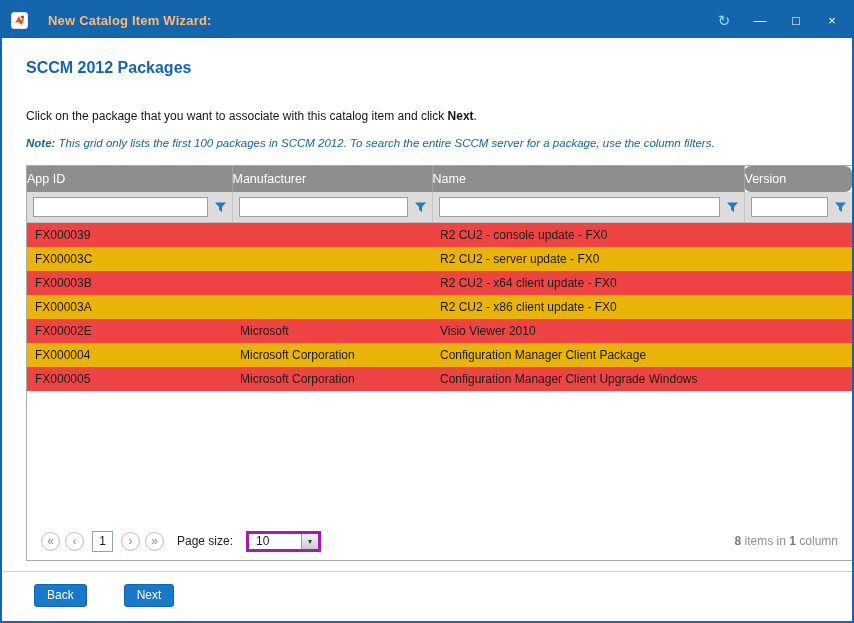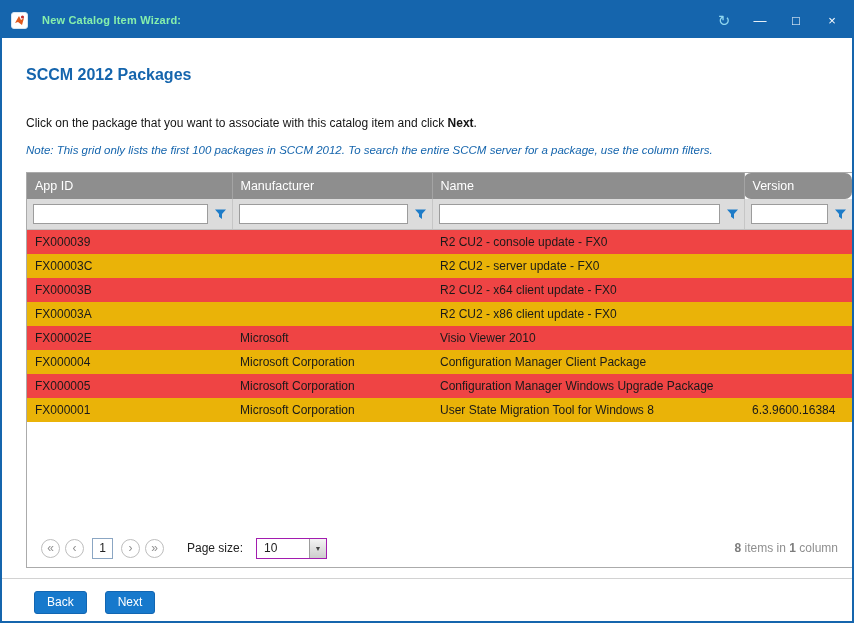--- a/index.html
+++ b/index.html
@@ -10,41 +10,41 @@
     border:2px solid #1565ad;
     box-shadow:0 0 0 1px #c2c2c2, 3px 4px 10px rgba(0,0,0,.30);
     display:flex; flex-direction:column; overflow:hidden;
   }
   
   .titlebar{
     height:36px; flex:0 0 auto; background:#1565ad;
     display:flex; align-items:center; padding:0 12px 0 9px;
   }
   .app-icon{ width:17px; height:17px; flex:0 0 auto; }
-  .titlebar .title{ color:#86efac; font-weight:bold; font-size:11px; margin-left:14px; letter-spacing:.2px; }
+  .titlebar .title{ color:#fdba74; font-weight:bold; font-size:13px; margin-left:20px; letter-spacing:.2px; }
   .win-controls{ margin-left:auto; display:flex; align-items:center; gap:20px; }
   .win-btn{ color:#fff; font-size:13px; line-height:1; width:16px; text-align:center; cursor:default; }
   .win-btn.refresh{ color:#8fd6ef; font-size:15px; }
   
-  .content{ flex:1; display:flex; flex-direction:column; background:#fff; overflow:hidden;justify-content:center; }
+  .content{ flex:1; display:flex; flex-direction:column; background:#fff; overflow:hidden; }
   .page-title{ color:#1565ad; font-size:16px; font-weight:bold; margin:21px 24px 0; }
   .instruction{ font-size:12px; color:#151515; margin:32px 24px 0; }
   .note{ font-size:11.5px; color:#1565ad; font-style:italic; margin:14px 24px 0; }
-  .note .note-label{ font-weight:normal; }
+  .note .note-label{ font-weight:bold; }
   
   .grid{
     margin:16px 0 0 24px; height:396px; flex:0 0 auto;
     border:1px solid #ababab; border-right:none;
     display:flex; flex-direction:column; overflow:hidden; background:#fff;
   }
   table{ border-collapse:collapse; table-layout:fixed; width:100%; flex:0 0 auto; }
   col.c-appid{ width:205px; } col.c-manuf{ width:200px; } col.c-name{ width:312px; } col.c-ver{ width:auto; }
   th{
     background:#8e8e8e; color:#fff; font-weight:normal; text-align:left;
-    font-size:12.5px; padding:5px 8px; height:26px;
+    font-size:12.5px; padding:5px 0; height:26px;
     border-right:1px solid #a4a4a4;
   }
   th:last-child{ border-right:none;border-radius:7px; }
   .filter-row td{
     background:#dcdcdc; padding:5px 5px 5px 6px;
     border-right:1px solid #c6c6c6; border-bottom:1px solid #bfbfbf;
   }
   .filter-row td:last-child{ border-right:none; }
   .filter-cell{ display:flex; align-items:center; gap:6px; }
   .filter-input{
@@ -61,34 +61,34 @@
   .pg-btn{
     width:19px; height:19px; border:1px solid #bdbdbd; border-radius:50%;
     display:flex; align-items:center; justify-content:center;
     color:#8f8f8f; font-size:12px; line-height:1; background:#fff; cursor:default;
   }
   .pg-current{
     width:21px; height:21px; border:1px solid #8ba6c3; background:#fff;
     display:flex; align-items:center; justify-content:center;
     font-size:12px; color:#222; margin:0 3px;
   }
-  .page-size-label{ margin-left:18px; font-size:12px; color:#222; }
-  .page-size-box{ display:flex; margin-left:8px; border:1px solid #a21caf; height:21px; background:#fff;gap:24px; }
+  .page-size-label{ margin-left:8px; font-size:12px; color:#222; }
+  .page-size-box{ display:flex; margin-left:8px; border:3px solid #a21caf; height:21px; background:#fff;gap:24px; }
   .page-size-value{ width:28px; display:flex; align-items:center; padding-left:7px; font-size:12px; color:#222; }
   .page-size-arrow{
     width:17px; border-left:1px solid #9c9c9c;
     background:linear-gradient(#f4f4f4,#cccccc);
     display:flex; align-items:center; justify-content:center;
     font-size:7px; color:#444;
   }
   .pager-info{ margin-left:auto; font-size:12px; color:#8f8f8f; }
   .pager-info b{ color:#7d7d7d; }
   
   .separator{ border-top:1px solid #d2d2d2; margin-top:10px; }
-  .footer{ padding:12px 0 0 32px; display:flex; gap:18px; }
+  .footer{ padding:12px 0 0 32px; display:flex; gap:37px; }
   .btn{
     background:#1779cc; color:#fff; border:1px solid #1266b2; border-radius:3px;
     font-size:12px; font-family:inherit; padding:3px 12px 4px; cursor:pointer;
   }
 </style>
 </head>
 <body>
 
 <div class="window">
 
@@ -198,28 +198,22 @@
           </tr>
           <tr class="odd">
             <td class="data">FX000004</td>
             <td class="data">Microsoft Corporation</td>
             <td class="data">Configuration Manager Client Package</td>
             <td class="data"></td>
           </tr>
           <tr class="even">
             <td class="data">FX000005</td>
             <td class="data">Microsoft Corporation</td>
-            <td class="data">Configuration Manager Windows Upgrade Package</td>
-            <td class="data"></td>
-          </tr>
-          <tr class="odd">
-            <td class="data">FX000001</td>
-            <td class="data">Microsoft Corporation</td>
-            <td class="data">User State Migration Tool for Windows 8</td>
-            <td class="data">6.3.9600.16384</td>
+            <td class="data">Configuration Manager Client Upgrade Windows</td>
+            <td class="data"></td>
           </tr>
         </tbody>
       </table>
 
       <div class="grid-filler"></div>
 
       <div class="pager">
         <span class="pg-btn">«</span>
         <span class="pg-btn">‹</span>
         <span class="pg-current">1</span>

